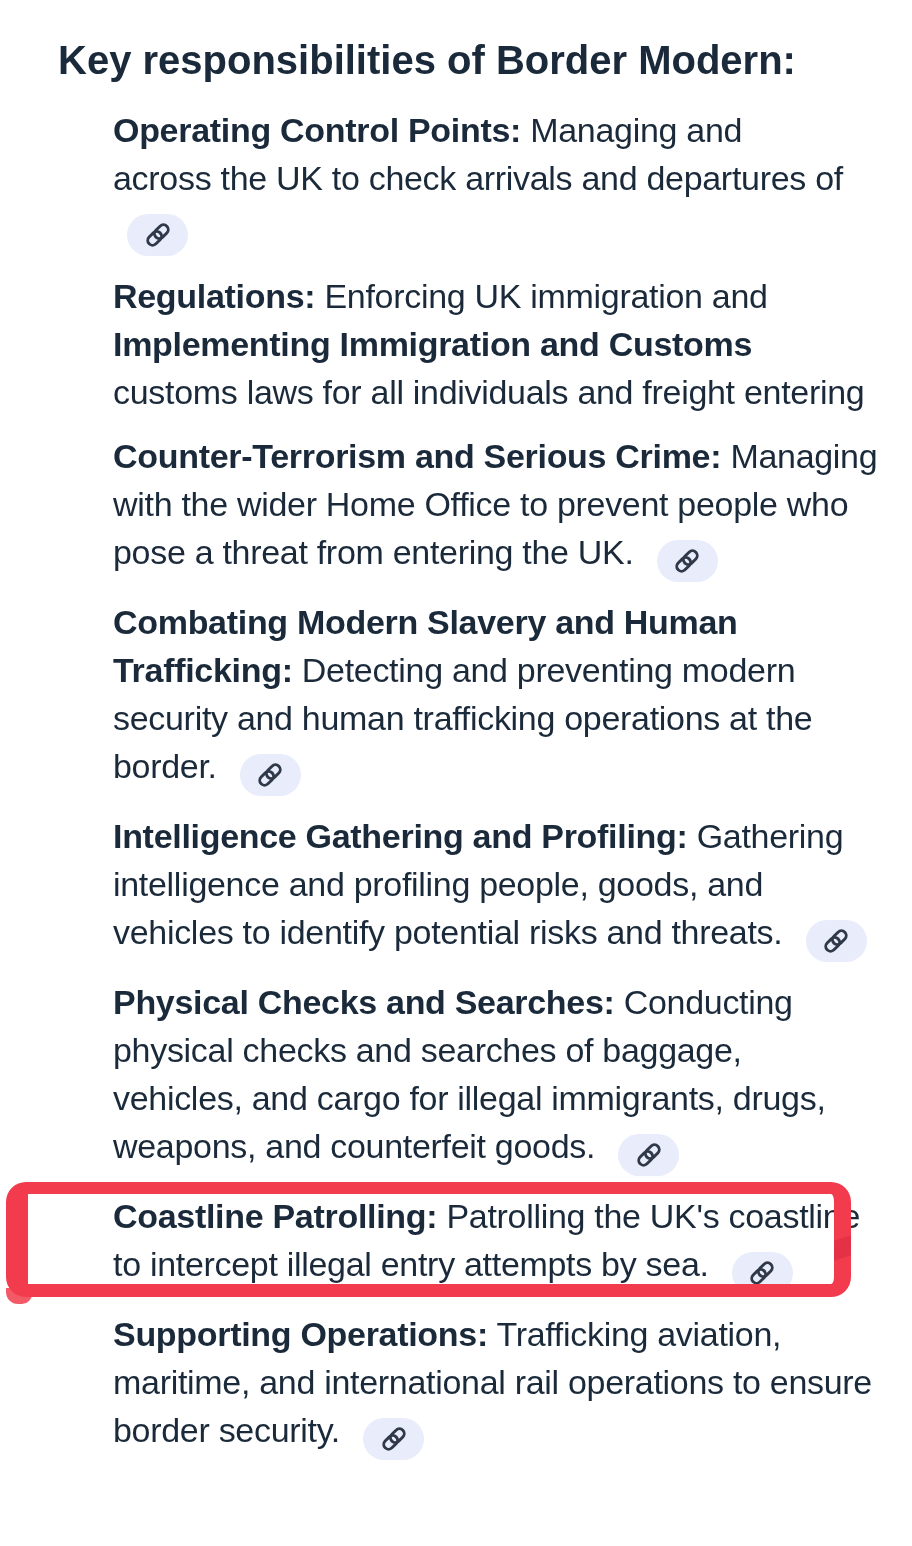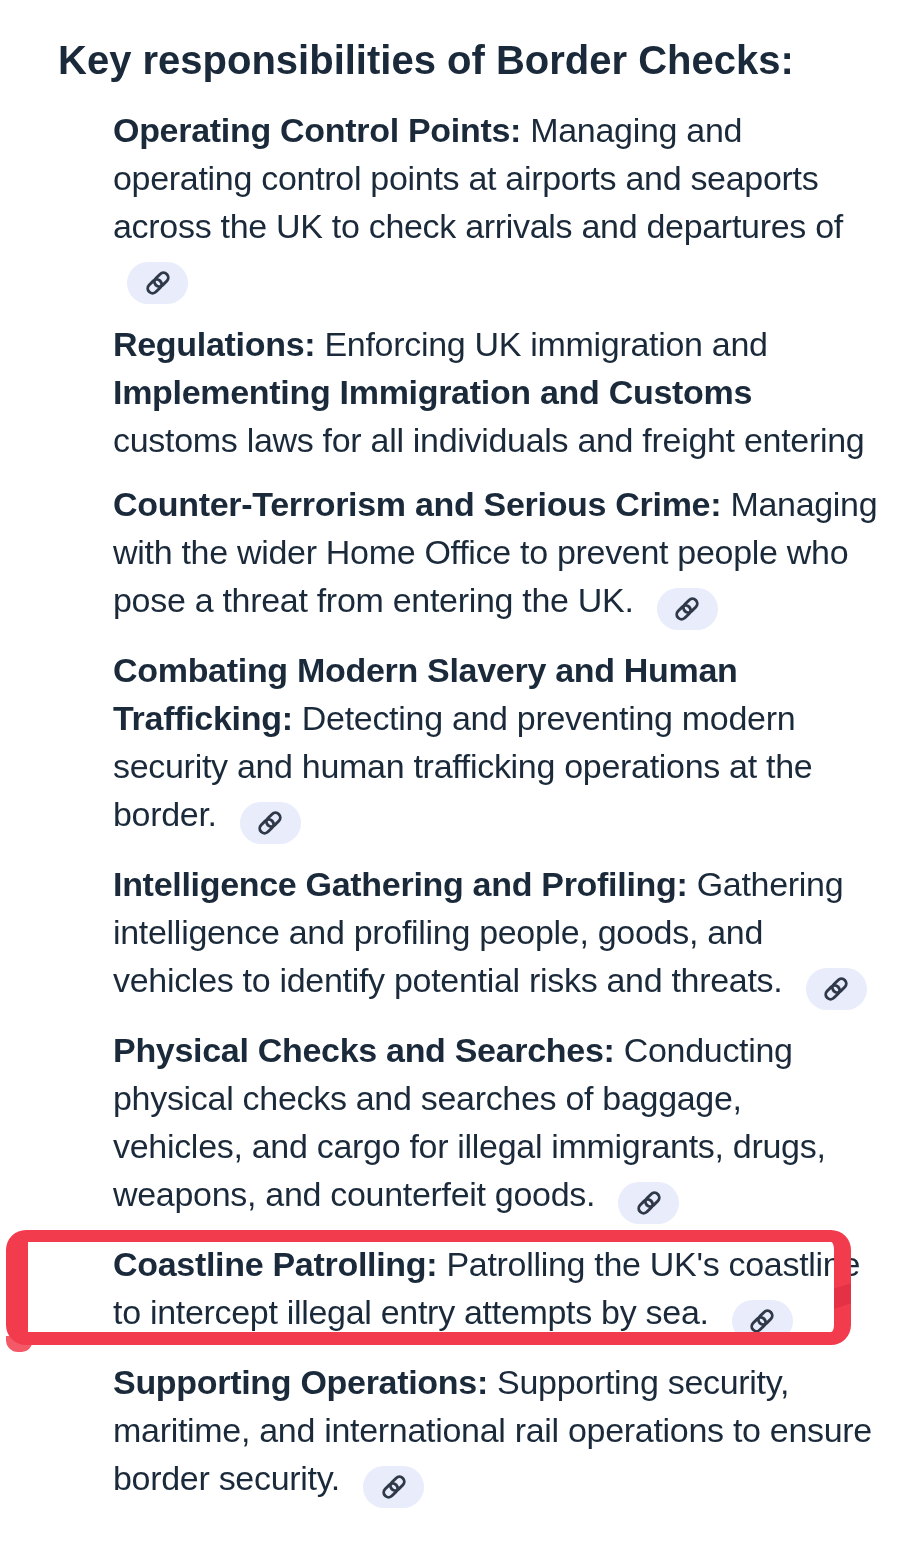--- a/index.html
+++ b/index.html
@@ -73,27 +73,26 @@
     content:"";position:absolute;
     left:-22px;bottom:-20px;width:26px;height:16px;
     background:var(--red);opacity:.85;
     border-radius:0 0 10px 12px;
   }
 </style>
 </head>
 <body>
 
 <main class="doc">
-  <h1 class="title">Key responsibilities of Border Checks:</h1>
+  <h1 class="title">Key responsibilities of Border Modern:</h1>
   <ul class="resp-list" id="resp-list">
       <li class="item">
         <div class="bullet-col"><span class="dot"></span></div>
         <div class="content">
           <span class="line"><b>Operating Control Points:</b><span> Managing and</span></span>
-          <span class="line"><span>operating control points at airports and seaports</span></span>
           <span class="line"><span>across the UK to check arrivals and departures of</span></span>
           <span class="line">
   <button class="chip">
     <svg width="30" height="30" viewBox="0 0 30 30" fill="none" stroke="#2f3949" stroke-width="2.9" stroke-linecap="round">
       <g transform="rotate(-45 15 15)">
         <rect x="2.5" y="10.2" width="15.5" height="9.6" rx="4.8"></rect>
         <rect x="12" y="10.2" width="15.5" height="9.6" rx="4.8"></rect>
       </g>
     </svg>
   </button>
@@ -191,21 +190,21 @@
       </g>
     </svg>
   </button>
 </span>
         </div>
         <div class="redbox"></div>
       </li>
       <li class="item">
         <div class="bullet-col"><span class="dot"></span></div>
         <div class="content">
-          <span class="line"><b>Supporting Operations:</b><span> Supporting security,</span></span>
+          <span class="line"><b>Supporting Operations:</b><span> Trafficking aviation,</span></span>
           <span class="line"><span>maritime, and international rail operations to ensure</span></span>
           <span class="line"><span>border security.</span>
   <button class="chip">
     <svg width="30" height="30" viewBox="0 0 30 30" fill="none" stroke="#2f3949" stroke-width="2.9" stroke-linecap="round">
       <g transform="rotate(-45 15 15)">
         <rect x="2.5" y="10.2" width="15.5" height="9.6" rx="4.8"></rect>
         <rect x="12" y="10.2" width="15.5" height="9.6" rx="4.8"></rect>
       </g>
     </svg>
   </button>

